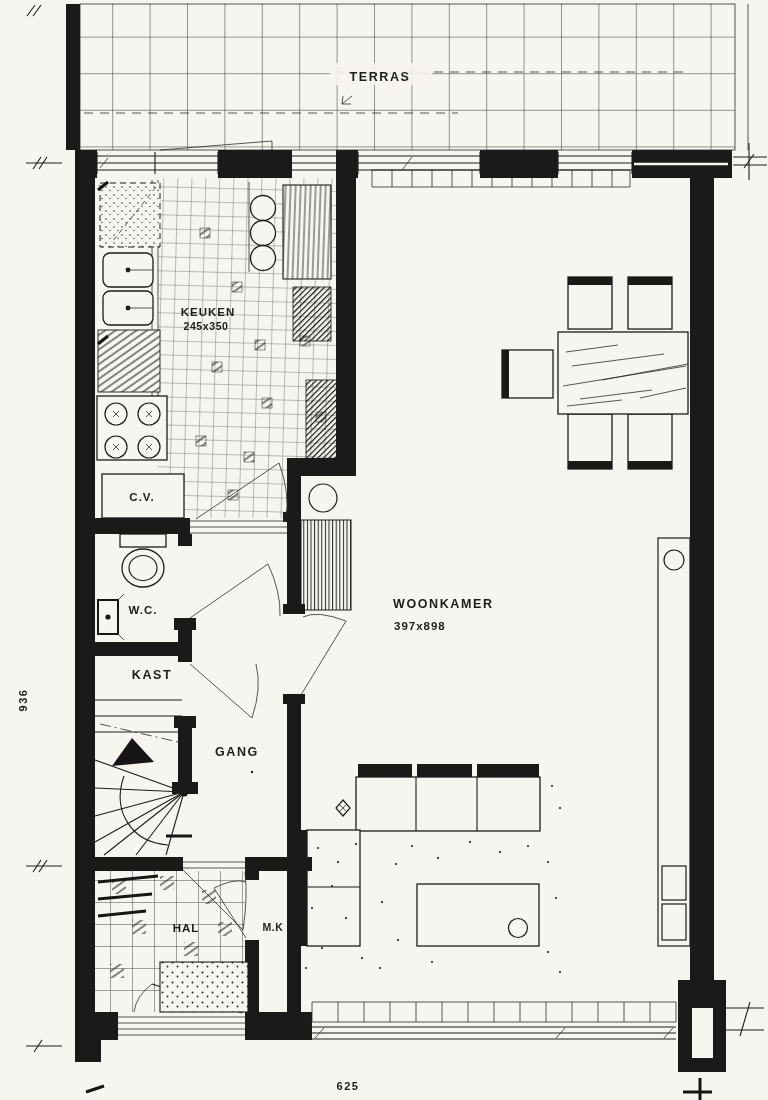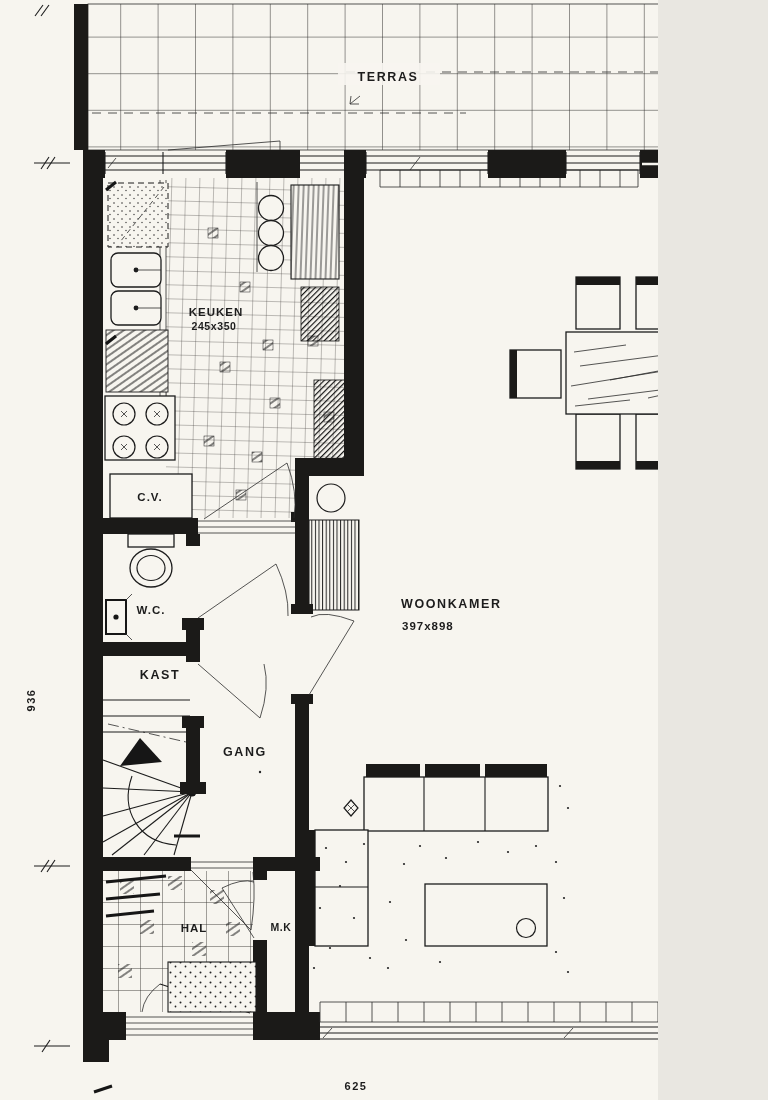--- a/index.html
+++ b/index.html
@@ -1,16 +1,16 @@
 <!DOCTYPE html>
 <html><head>
 <meta charset="utf-8">
 <style>
   html,body{margin:0;padding:0;background:#e9e7e1;}
-  .page{width:650px;height:1100px;background:#f7f5ef;position:relative;overflow:hidden;padding-left:8px;}
+  .page{width:768px;height:1100px;background:#f7f5ef;position:relative;overflow:hidden;}
   svg{display:block;}
   .w{fill:#1b1a18;stroke:none;}
   .ln{stroke:#1c1c1c;stroke-width:1.1;fill:none;}
   .lt{stroke:#2b2b2b;stroke-width:0.8;fill:none;}
   .lk{stroke:#161616;stroke-width:3;fill:none;}
   .furn{fill:#f7f5ef;stroke:#1c1c1c;stroke-width:1.3;}
   .furn2{fill:none;stroke:#1c1c1c;stroke-width:1.2;}
   .paper{fill:#f7f5ef;}
   .lbl{font:700 12.5px "Liberation Sans", sans-serif;letter-spacing:1.6px;fill:#1c1c1c;}
   .lblm{font:700 11.5px "Liberation Sans", sans-serif;letter-spacing:1px;fill:#1c1c1c;}

